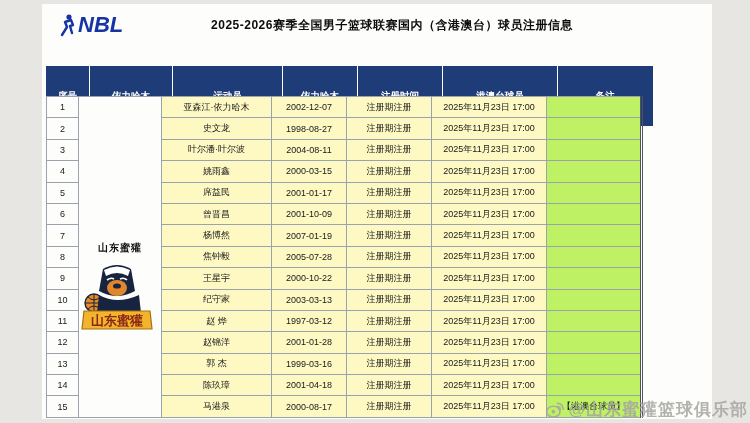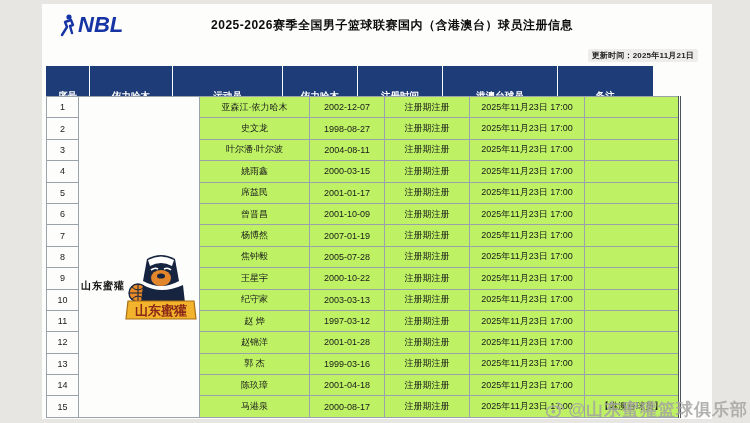--- a/index.html
+++ b/index.html
@@ -36,25 +36,25 @@
     white-space:nowrap;overflow:hidden;
   }
   .htable th:last-child{border-right:none}
   .btable{position:absolute;left:4px;top:92px;border:1px solid #4d545c;border-right:3px double #4d545c}
   .btable td{
     height:20.4px;border:1px solid #9aa2ab;
     font-size:9px;color:#17181a;text-align:center;vertical-align:middle;
     padding:0 2px;white-space:nowrap;overflow:hidden;
   }
   .c-no{background:#fdfdfb;font-size:9.5px}
-  .c-data{background:#bef264}
+  .c-data{background:#fef9c3}
   .c-remark{background:#bef264;font-size:8px;color:#333}
   .c-club{background:#fdfdfb;vertical-align:top}
   
-  .club-wrap{display:flex;align-items:center;padding-top:64px}
+  .club-wrap{display:flex;flex-direction:column;padding-top:64px}
   .club-name{font-size:10px;font-weight:bold;color:#111;margin-bottom:6px;letter-spacing:1px}
   
   .wm{
     position:absolute;right:2px;bottom:2px;display:flex;align-items:center;gap:3px;
     color:#a6a5a2;opacity:.85;font-size:17px;font-weight:bold;letter-spacing:1px;
     pointer-events:none;white-space:nowrap;
   }
 </style>
 </head>
 <body>
@@ -62,21 +62,20 @@
 <div class="card">
   <div class="hdr">
     <div class="logo">
       <svg width="18" height="24" viewBox="0 0 18 24" aria-hidden="true">
         <circle cx="11" cy="4" r="2.6" fill="#1634a4"></circle>
         <path d="M4 22 L9 14 L7 9 L13 7 L15 12 L12 13 L14 20" stroke="#1634a4" stroke-width="2.4" fill="none" stroke-linecap="round" stroke-linejoin="round"></path>
       </svg>
       <span class="nbl-word">NBL</span>
     </div>
     <div class="title">2025-2026赛季全国男子篮球联赛国内（含港澳台）球员注册信息</div>
-    <div class="update">更新时间：2025年11月21日</div>
   </div>
 
   <table class="htable">
     <colgroup>
       <col style="width:32px">
         <col style="width:83px">
         <col style="width:110px">
       <col style="width:75px">
         <col style="width:85px">
         <col style="width:115px">

